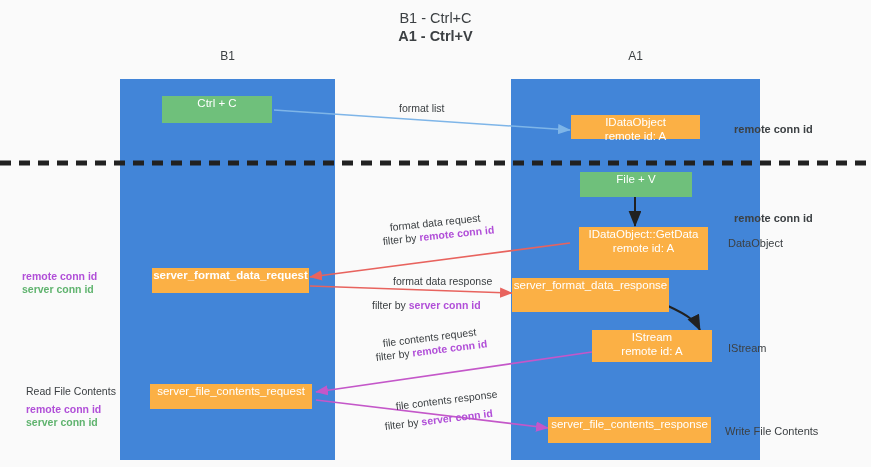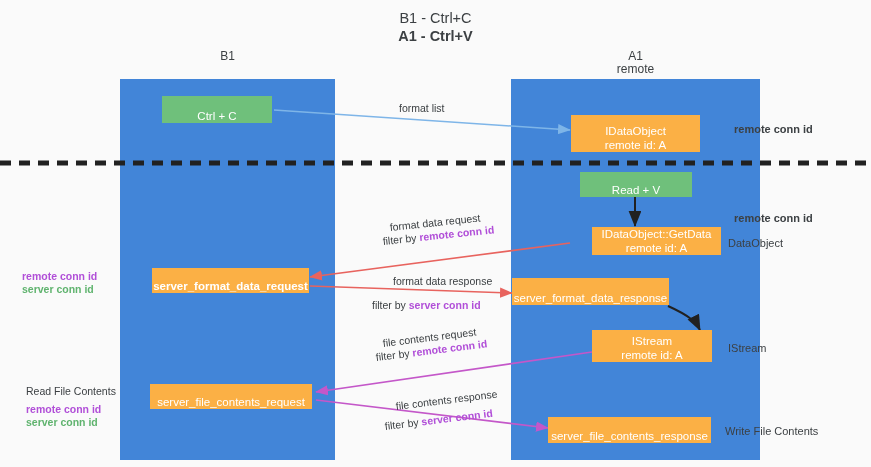--- a/index.html
+++ b/index.html
@@ -15,21 +15,21 @@
   svg#wires{position:absolute;left:0;top:0;width:871px;height:467px;pointer-events:none;}
 
   .lane{position:absolute;top:79px;height:381px;background:#4285d8;}
   #lane-b1{left:120px;width:215px;}
   #lane-a1{left:511px;width:249px;}
 
   .lane-head{position:absolute;text-align:center;font-size:12px;line-height:13px;color:#3c4043;}
   .title{position:absolute;left:0;width:871px;text-align:center;font-size:14.5px;line-height:20px;color:#3c4043;}
 
   .node{position:absolute;box-sizing:border-box;display:flex;flex-direction:column;
-        align-items:center;justify-content:flex-end;color:#fff;text-align:center;
+        align-items:center;justify-content:flex-start;color:#fff;text-align:center;
         font-size:11.5px;line-height:14px;}
   .node .l2{font-size:11.5px;line-height:14px;}
   .green{background:#6fc07b;}
   .orange{background:#fbb045;}
 
   .edgelabel{position:absolute;font-size:10.5px;line-height:14px;white-space:nowrap;color:#3c4043;}
   .edgelabel.rot{transform-origin:left top;}
   .purple{color:#b14fd8;font-weight:bold;}
   .sidelabel{position:absolute;font-size:10.5px;line-height:14px;white-space:nowrap;color:#3c4043;}
   .sidelabel.bold-purple{color:#b14fd8;font-weight:bold;}
@@ -42,21 +42,20 @@
 <div id="stage">
 
   <div class="title" style="top:8px;">B1 - Ctrl+C</div>
   <div class="title" style="top:26px;font-weight:bold;">A1 - Ctrl+V</div>
 
   <div class="lane-head" style="left:120px;top:50px;width:215px;">
     <div>B1</div>
   </div>
   <div class="lane-head" style="left:511px;top:50px;width:249px;text-align:center;">
     <div>A1</div>
-    <div>remote</div>
   </div>
 
   <div class="lane" id="lane-b1"></div>
   <div class="lane" id="lane-a1"></div>
 
   <svg id="wires" viewBox="0 0 871 467">
     <defs>
       <marker id="ah-blue" markerWidth="9" markerHeight="9" refX="7.5" refY="3.2" orient="auto">
         <path d="M0,0 L8,3.2 L0,6.4 z" fill="#7eb5e8"></path>
       </marker>
@@ -85,39 +84,39 @@
 
     <line x1="592" y1="352" x2="316" y2="392" stroke="#c457c9" stroke-width="1.6" marker-end="url(#ah-mag)"></line>
 
     <line x1="316" y1="400" x2="548" y2="428" stroke="#c457c9" stroke-width="1.6" marker-end="url(#ah-mag)"></line>
   </svg>
 
   <div class="node green" style="left:162px;top:96px;width:110px;height:27px;">
     <div>Ctrl + C</div>
   </div>
 
-  <div class="node orange" style="left:571px;top:115px;width:129px;height:37px;">
+  <div class="node orange" style="left:571px;top:115px;width:129px;height:24px;">
     <div>IDataObject</div>
     <div class="l2">remote id: A</div>
   </div>
 
   <div class="node green" style="left:580px;top:172px;width:112px;height:25px;">
-    <div>Read + V</div>
+    <div>File + V</div>
   </div>
 
-  <div class="node orange" style="left:592px;top:227px;width:129px;height:28px;">
+  <div class="node orange" style="left:579px;top:227px;width:129px;height:43px;">
     <div>IDataObject::GetData</div>
     <div class="l2">remote id: A</div>
   </div>
 
   <div class="node orange" style="left:152px;top:268px;width:157px;height:25px;font-weight:bold;">
     <div>server_format_data_request</div>
   </div>
 
-  <div class="node orange" style="left:512px;top:278px;width:157px;height:27px;">
+  <div class="node orange" style="left:512px;top:278px;width:157px;height:34px;">
     <div>server_format_data_response</div>
   </div>
 
   <div class="node orange" style="left:592px;top:330px;width:120px;height:32px;">
     <div>IStream</div>
     <div class="l2">remote id: A</div>
   </div>
 
   <div class="node orange" style="left:548px;top:417px;width:163px;height:26px;">
     <div>server_file_contents_response</div>

